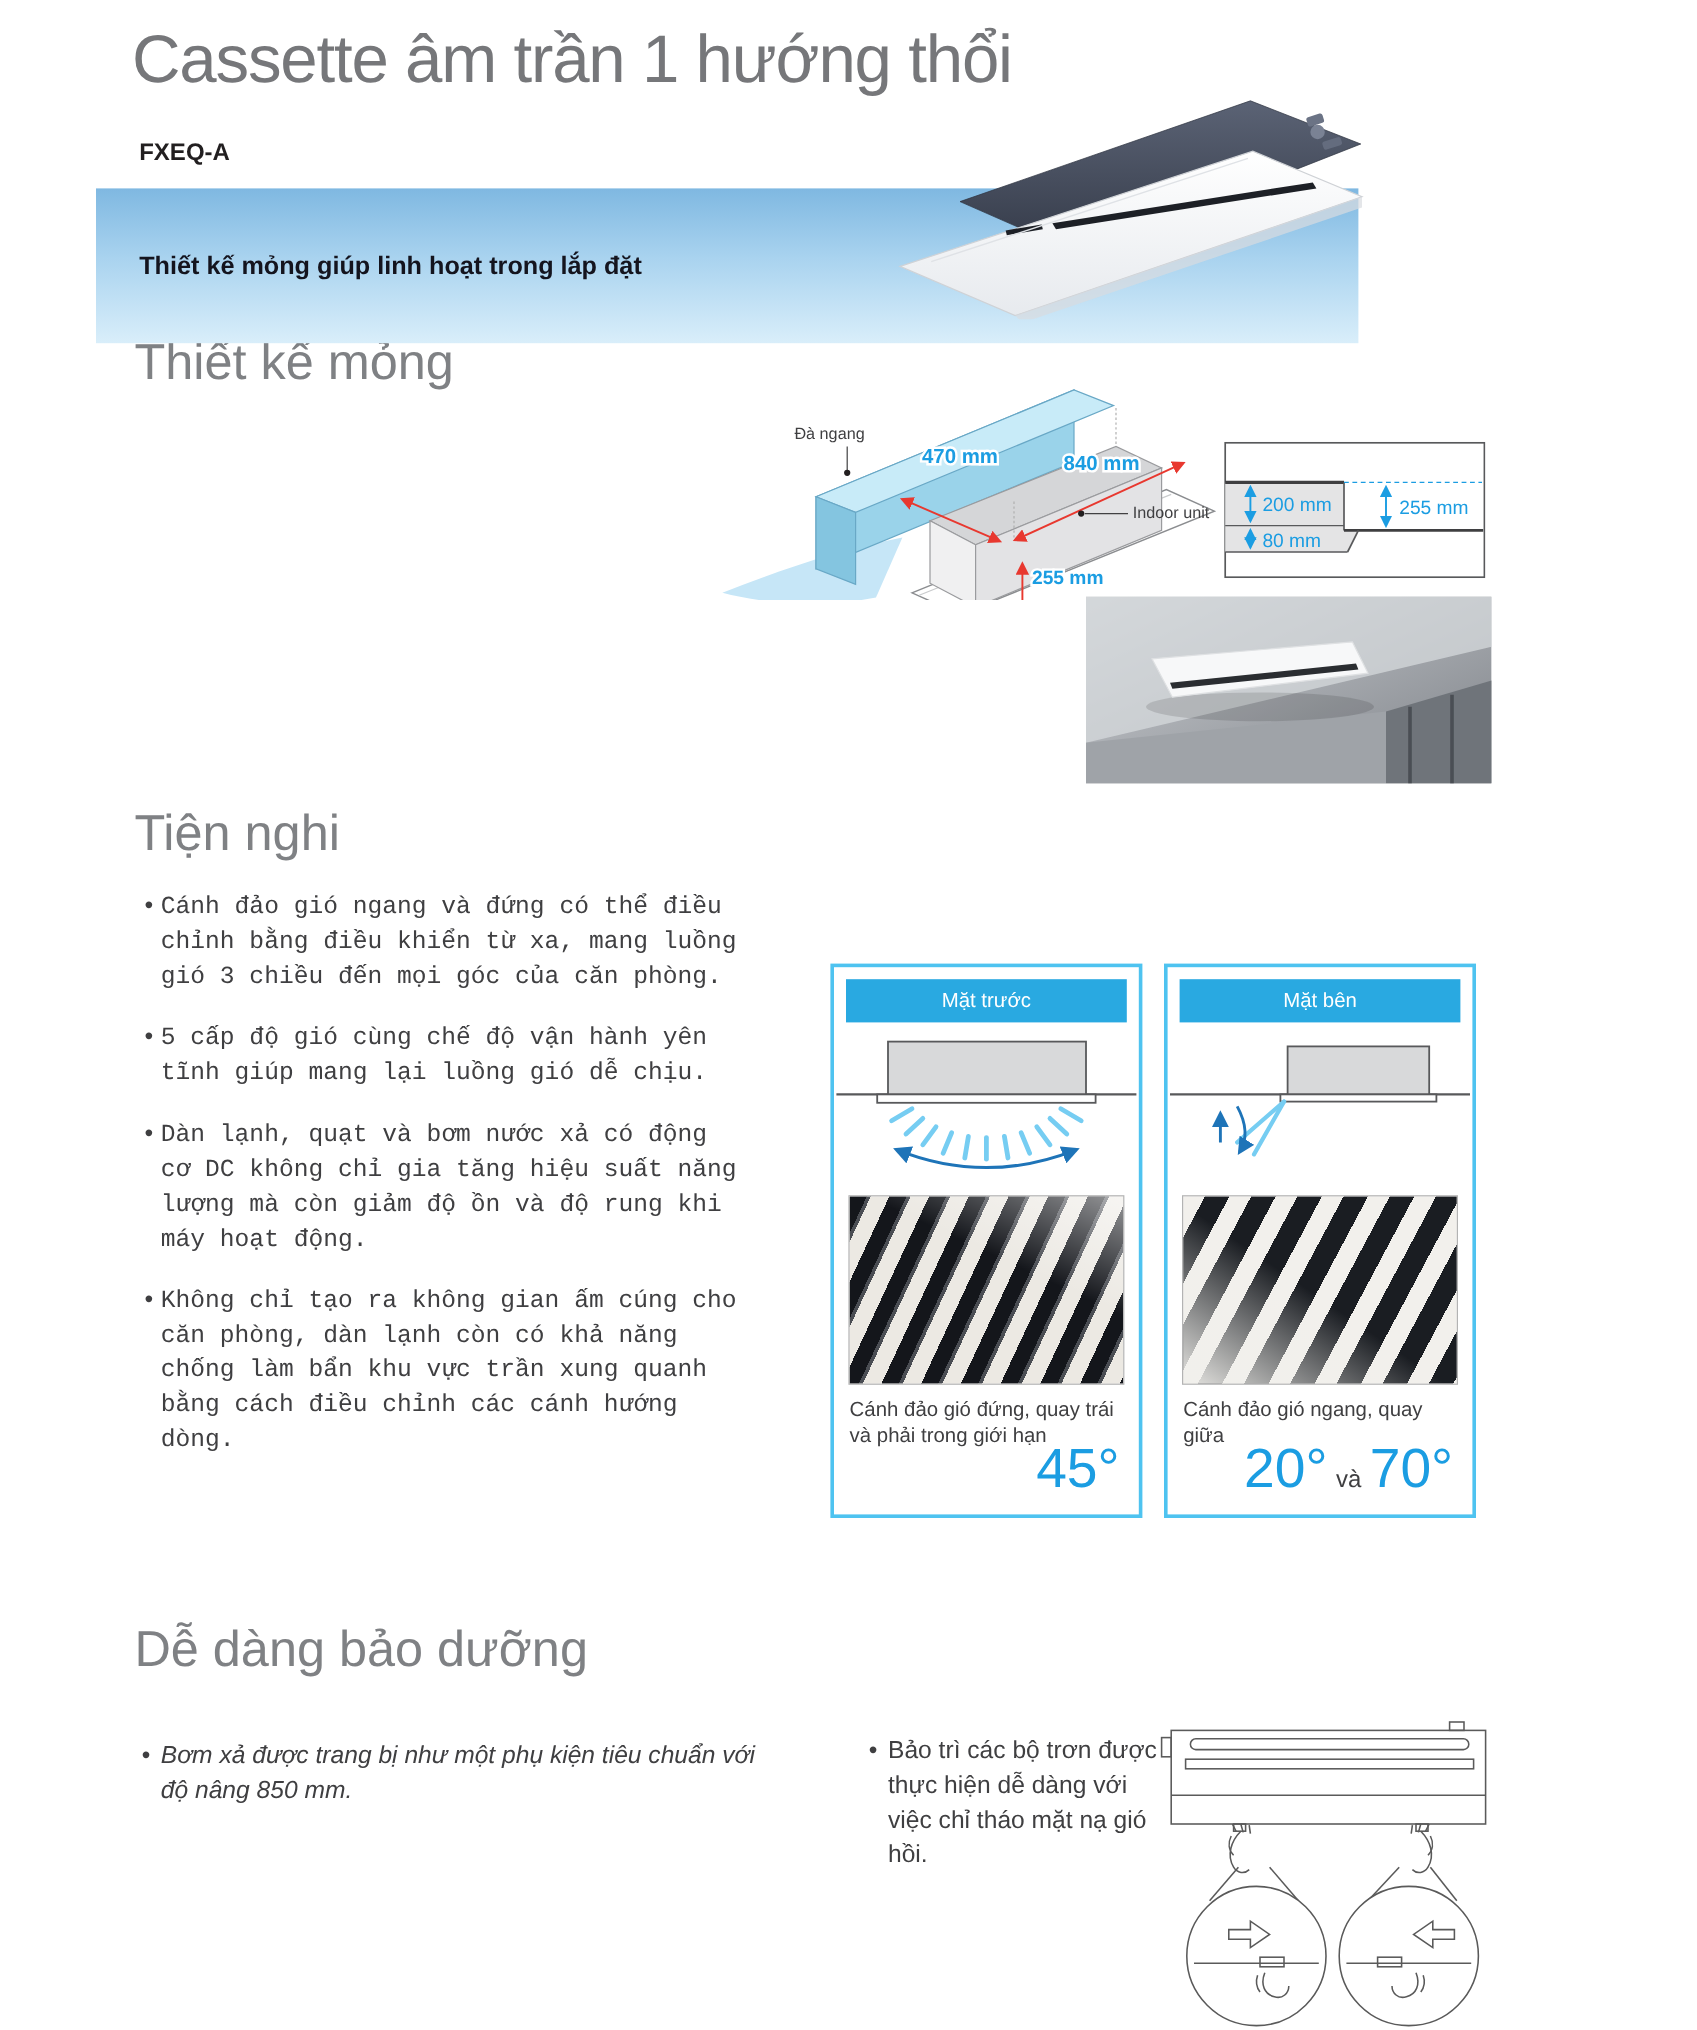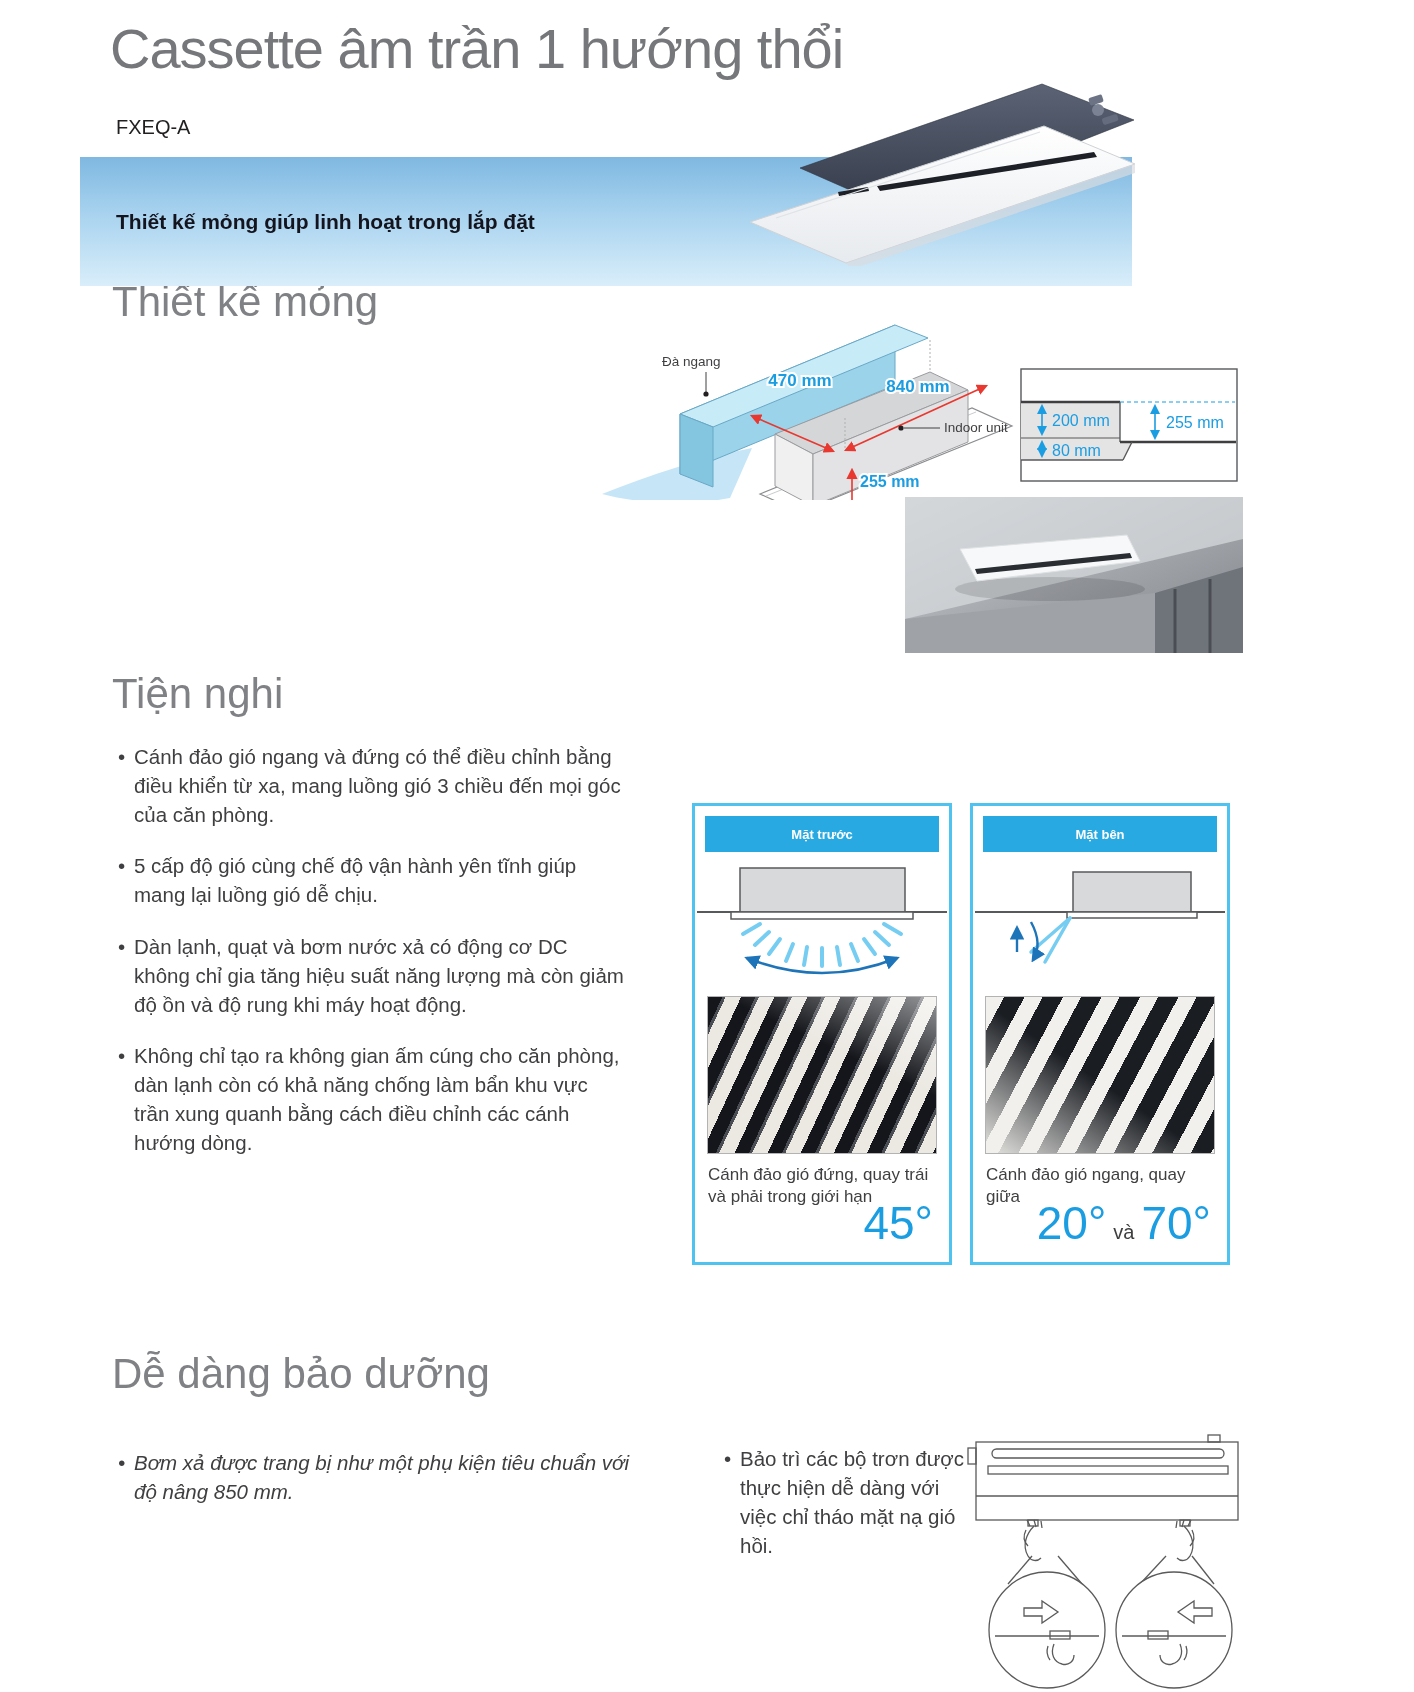--- a/index.html
+++ b/index.html
@@ -4,56 +4,56 @@
 <style>
   * { margin:0; padding:0; box-sizing:border-box; }
   html,body { background:#ffffff; }
   body { font-family:"Liberation Sans", sans-serif; color:#3f3f41; }
   #page { position:relative; width:1414px; height:1692px; background:#fff; overflow:hidden; }
 
   .abs { position:absolute; }
 
   
   #title { left:110px; top:16px; font-size:56px; letter-spacing:-1px; color:#76777a; font-weight:400; }
-  #model { left:116px; top:116px; font-size:20px; font-weight:normal; color:#221f20; }
+  #model { left:116px; top:116px; font-size:20px; font-weight:bold; color:#221f20; }
   #banner { left:80px; top:157px; width:1052px; height:129px;
             background:linear-gradient(180deg,#7fb8e1 0%, #a9d3ef 45%, #d9eefa 100%);
             display:flex; align-items:center; z-index:1; }
   #banner .btxt { padding-left:36px; font-size:21px; font-weight:bold; color:#14141e; }
   #hero { left:742px; top:70px; z-index:2; }
 
   
   .sec-h { font-size:42px; color:#7f8184; font-weight:400; }
   #h-slim { left:112px; top:278px; }
   #h-comfort { left:112px; top:670px; }
   #h-maint { left:112px; top:1350px; }
 
   
   ul.blist { list-style:none; }
   ul.blist li { position:relative; padding-left:18px; font-size:20.5px; line-height:1.42; color:#3f3f41; }
   ul.blist li::before { content:"•"; position:absolute; left:2px; top:0; color:#3f3f41; }
   #slim-bullets { left:116px; top:348px; width:478px; }
   #slim-bullets li { margin-bottom:120px; }
   #comfort-bullets { left:116px; top:742px; width:508px; }
-  #comfort-bullets li { margin-bottom:22px; }
+  #comfort-bullets li { margin-bottom:22px;font-family:Liberation Mono, monospace; }
   #maint-bullet-left { left:116px; top:1448px; width:524px;font-style:italic; }
   #maint-bullet-right { left:722px; top:1444px; width:254px; }
 
   
   #iso-diagram { left:600px; top:282px; }
   #profile-diagram { left:1020px; top:368px; }
   #ceiling-photo { left:905px; top:497px; }
   #maint-illustration { left:962px; top:1408px; }
 
   
   .panel { position:absolute; top:803px; width:260px; height:462px; border:3px solid #4ec3f0; background:#fff; }
   #panel-front { left:692px; }
   #panel-side { left:970px; }
   .panel-header { margin:10px 10px 0 10px; height:36px; background:#29a9e1; display:flex; align-items:center; justify-content:center; }
-  .panel-header span { color:#fff; font-size:13px; font-weight:bold; }
+  .panel-header span { color:#fff; font-size:17px; font-weight:normal; }
   .panel-diagram { display:block; margin:0 auto; }
   .panel-photo { margin:0 12px; height:158px; border:1px solid #b3b3b3; }
   .photo-front { background:
       linear-gradient(205deg, rgba(255,255,255,.55) 0%, rgba(255,255,255,0) 38%),
       repeating-linear-gradient(115deg, #14161b 0px, #14161b 13px, #4a4d53 13px, #4a4d53 16px, #ece9e3 16px, #ece9e3 30px); }
   .photo-side { background:
       linear-gradient(to top right, rgba(241,240,236,.95) 0%, rgba(241,240,236,0) 48%),
       repeating-linear-gradient(118deg, #f2f0ec 0px, #f2f0ec 16px, #1a1d22 16px, #1a1d22 34px); }
   .panel-caption { margin:10px 13px 0 13px; font-size:17px; line-height:1.32; color:#3f3f41; }
   .panel-angle { position:absolute; right:16px; bottom:12px; font-size:46px; font-weight:normal; color:#1b9de2; display:flex; align-items:baseline; }

